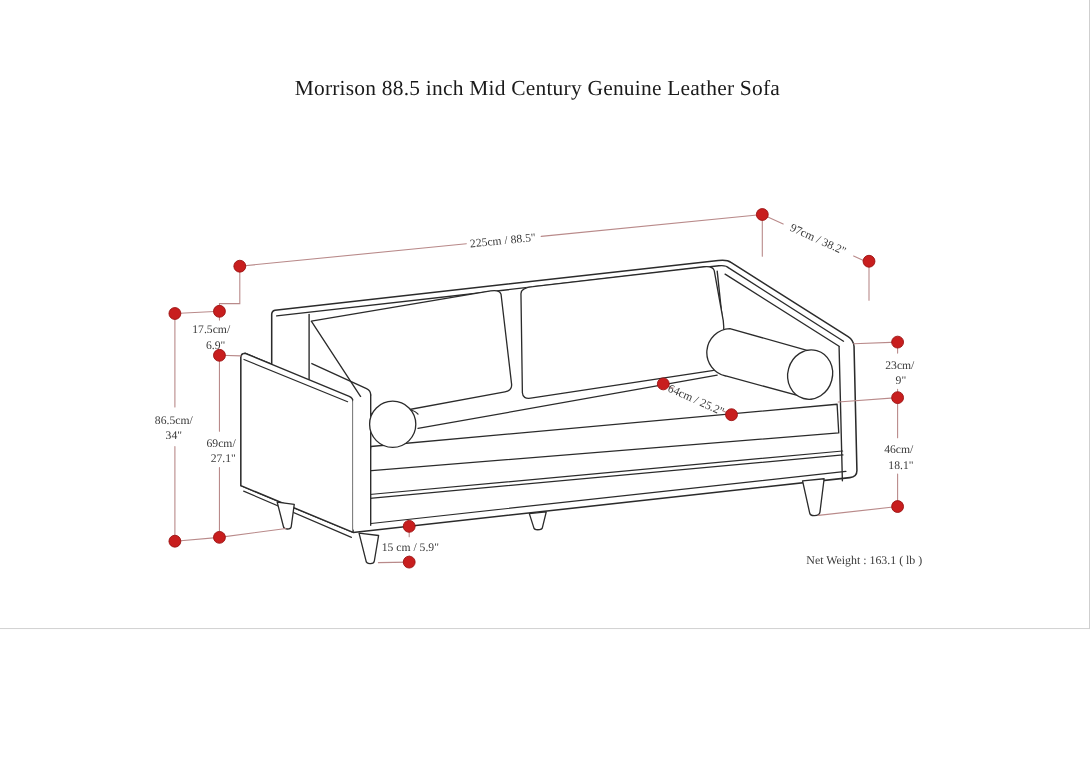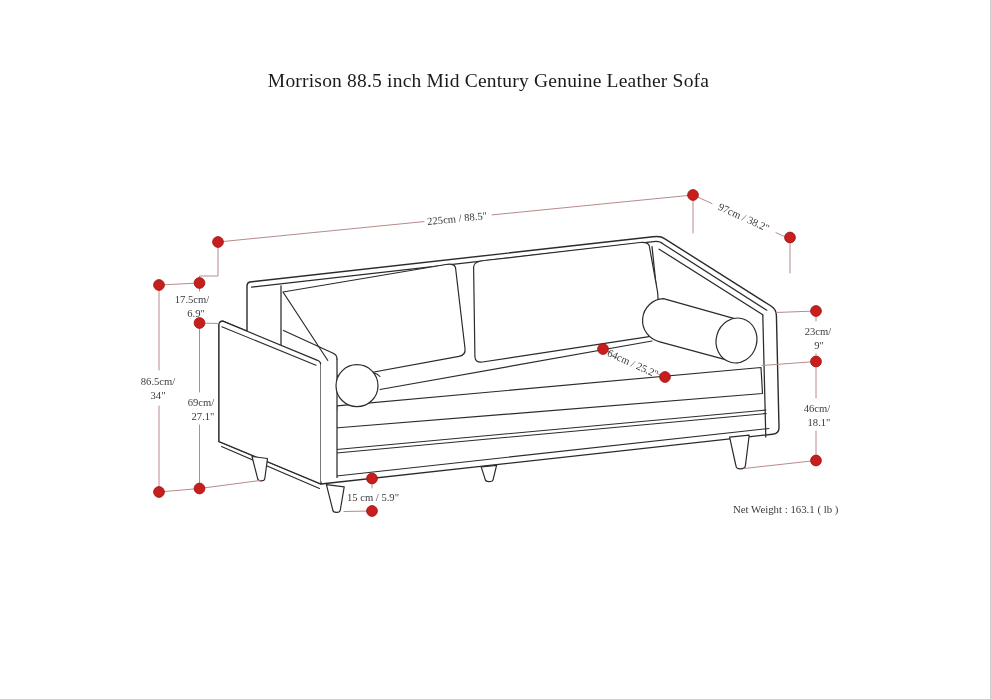--- a/index.html
+++ b/index.html
@@ -1,18 +1,18 @@
 <!DOCTYPE html>
 <html><head>
 <meta charset="utf-8">
 <style>
   html,body{margin:0;padding:0;background:#fff;}
   .page{
     position:relative;
-    width:991px;height:700px;
+    width:991px;height:572px;
     background:#ffffff;
     border-right:1px solid #cfcfcf;
     border-bottom:1px solid #cfcfcf;
     box-sizing:border-box;
     font-family:"Liberation Serif", serif;
     overflow:hidden;
   }
   .title{
     position:absolute;
     left:0;top:70px;width:977px;

